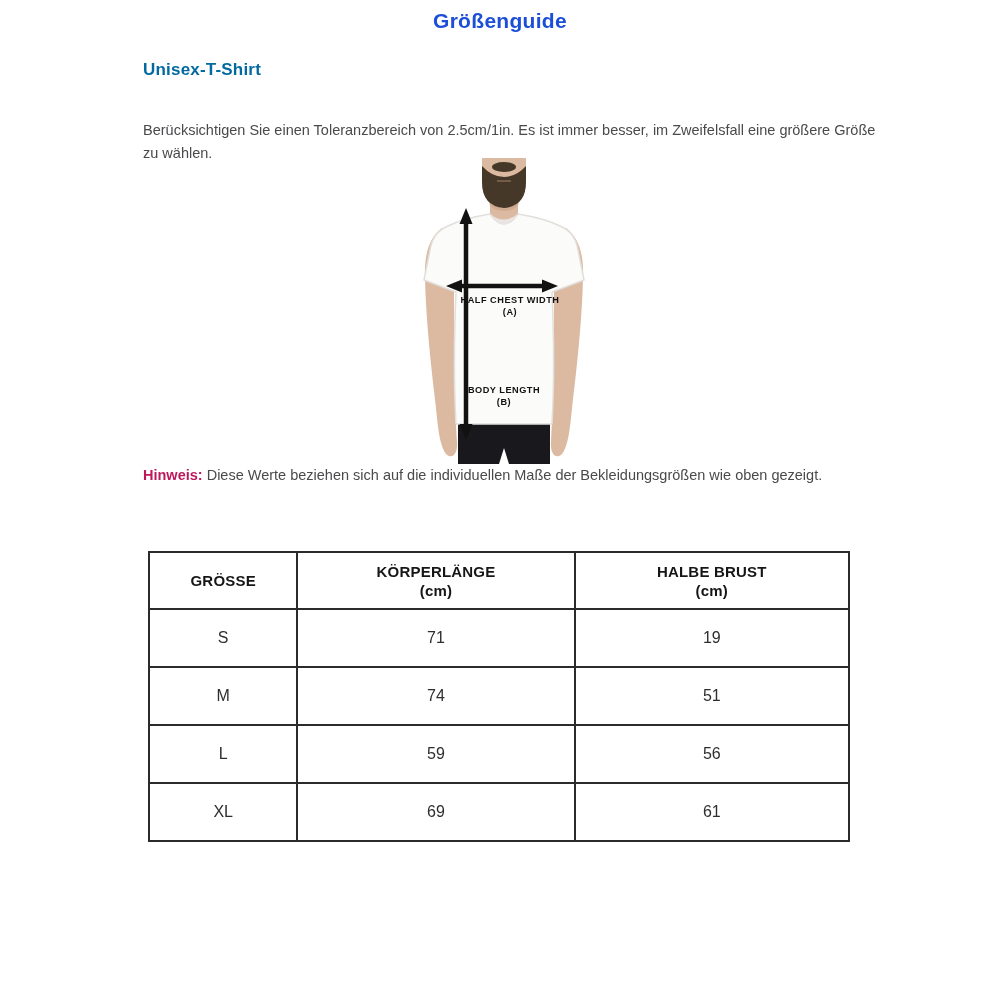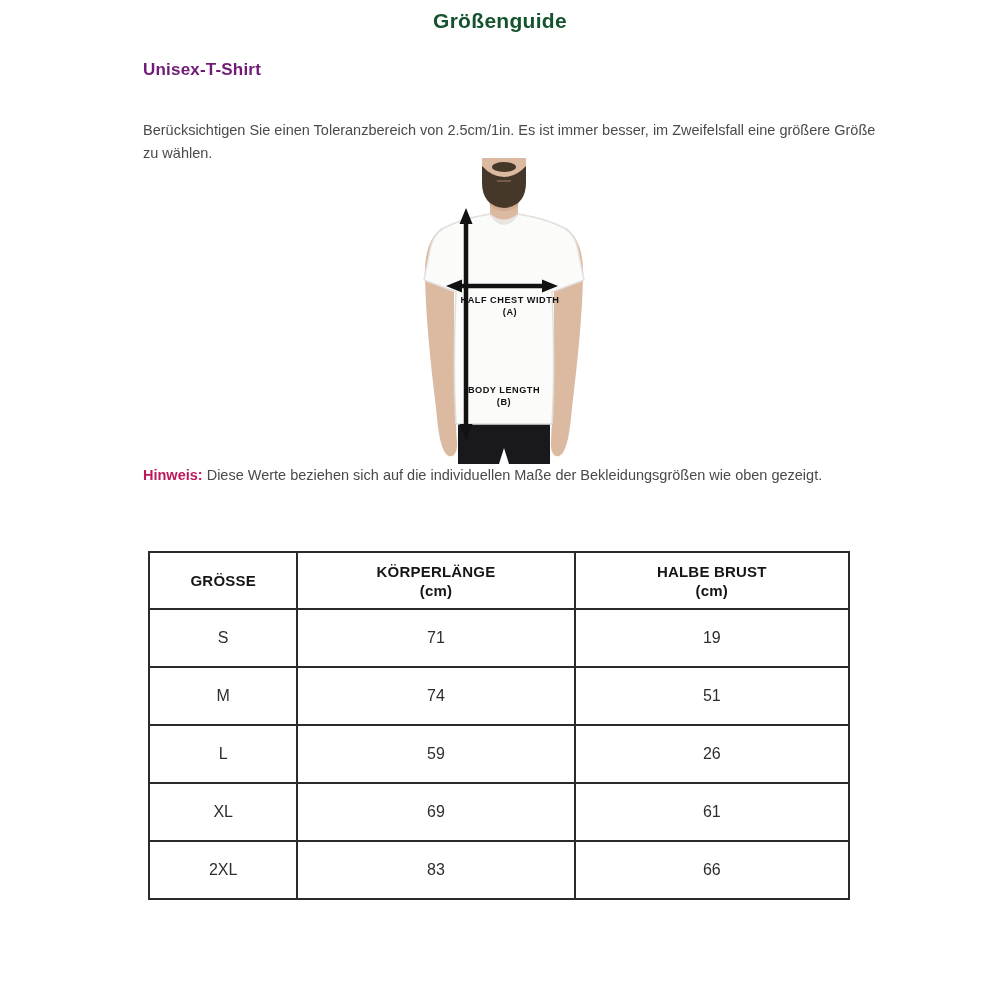--- a/index.html
+++ b/index.html
@@ -2,25 +2,25 @@
 <html><head>
 <meta charset="utf-8">
 <style>
   html,body { margin:0; padding:0; background:#ffffff; }
   .page {
     position:relative; width:1000px; height:1000px; background:#ffffff;
     font-family:"Liberation Sans", sans-serif; overflow:hidden;
   }
   .page-title {
     position:absolute; top:9px; left:0; width:1000px; text-align:center;
-    font-size:21px; font-weight:bold; color:#14532d; letter-spacing:.3px;
+    font-size:21px; font-weight:bold; color:#1d4ed8; letter-spacing:.3px;
   }
   .product-heading {
     position:absolute; top:60px; left:143px;
-    font-size:17px; font-weight:bold; color:#701a75; letter-spacing:.2px;
+    font-size:17px; font-weight:bold; color:#0369a1; letter-spacing:.2px;
   }
   .tolerance-text {
     position:absolute; top:119px; left:143px; width:740px;
     font-size:14.5px; line-height:23px; color:#4a4a4c;
   }
   .figure-wrap { position:absolute; top:158px; left:398px; width:232px; height:306px; }
   .note-line {
     position:absolute; top:467px; left:143px; width:760px;
     font-size:14.5px; color:#4a4a4c;
   }
@@ -116,28 +116,23 @@
         <td>19</td>
       </tr>
       <tr>
         <td>M</td>
         <td>74</td>
         <td>51</td>
       </tr>
       <tr>
         <td>L</td>
         <td>59</td>
-        <td>26</td>
+        <td>56</td>
       </tr>
       <tr>
         <td>XL</td>
         <td>69</td>
         <td>61</td>
-      </tr>
-      <tr>
-        <td>2XL</td>
-        <td>83</td>
-        <td>66</td>
       </tr>
     </tbody>
   </table>
 
 </div>
 
 </body></html>

